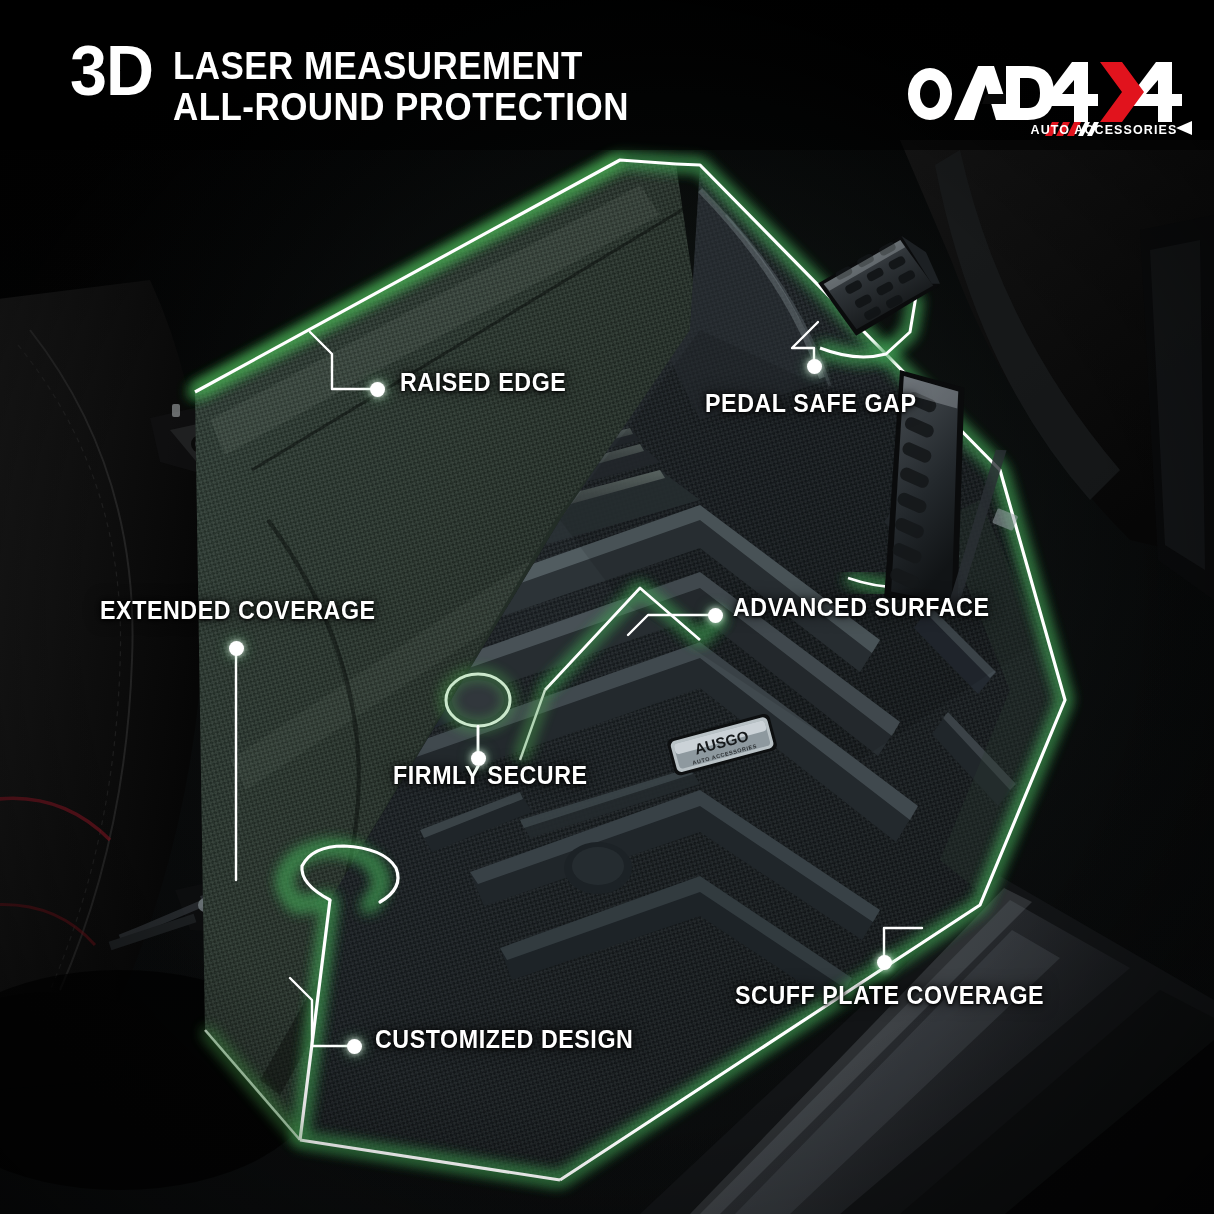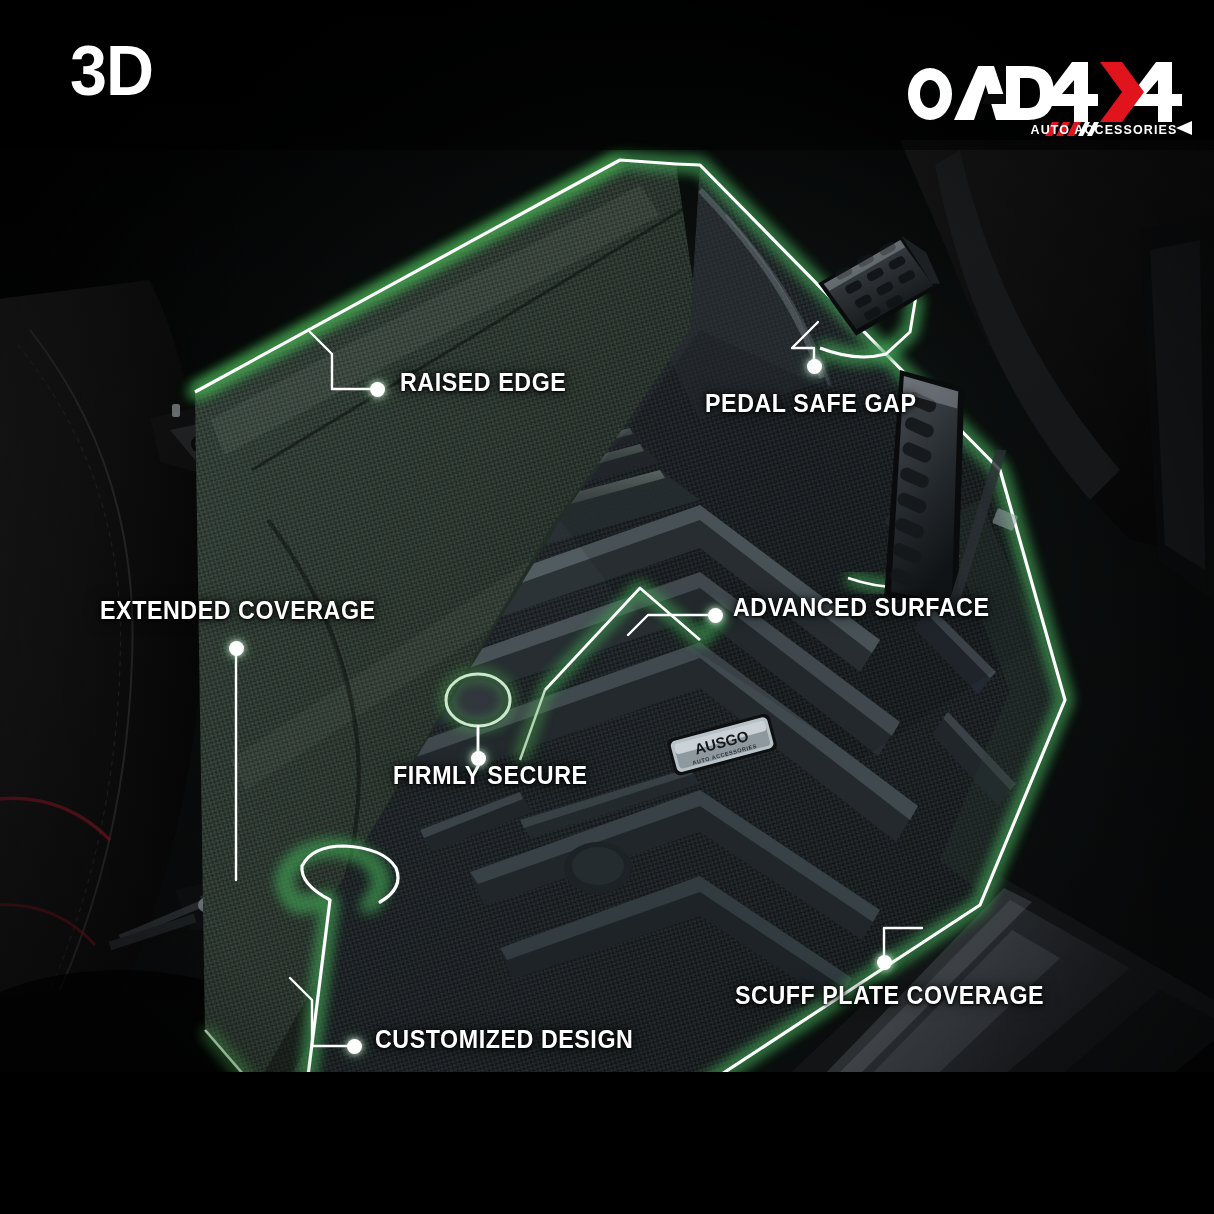--- a/index.html
+++ b/index.html
@@ -1,18 +1,18 @@
 <!DOCTYPE html>
 <html><head>
 <meta charset="utf-8">
 <style>
   html,body{margin:0;padding:0;background:#000;}
   body{width:1214px;height:1214px;overflow:hidden;
        font-family:"Liberation Sans","DejaVu Sans",sans-serif;}
-  #stage{position:relative;width:1214px;height:1072px;background:#050505;overflow:hidden;}
+  #stage{position:relative;width:1214px;height:1214px;background:#050505;overflow:hidden;}
   #scene{position:absolute;inset:0;}
   .svgfull{position:absolute;inset:0;width:1214px;height:1214px;}
 
   
   #header{position:absolute;left:0;top:0;width:1214px;height:150px;z-index:40;}
   #hl{position:absolute;left:70px;top:40px;display:flex;align-items:flex-start;}
   #big3d{color:#fff;font-size:70px;font-weight:bold;line-height:62px;
          letter-spacing:-1px;transform:scaleX(.95);transform-origin:left top;}
   #hlines{margin-left:16px;padding-top:6px;}
   .hline{color:#fff;font-size:38px;font-weight:bold;line-height:41px;
@@ -386,20 +386,24 @@
 
       <path d="M290,978 L312,1000 L312,1046 L354,1046"></path>
 
       <path d="M884,962 L884,928 L922,928"></path>
     </g>
   </svg>
 
   <div id="header">
     <div id="hl">
       <div id="big3d">3D</div>
+      <div id="hlines">
+        <div class="hline">LASER MEASUREMENT</div>
+        <div class="hline">ALL-ROUND PROTECTION</div>
+      </div>
     </div>
 
     <div id="logo">
       <svg viewBox="0 0 290 92" width="290" height="92">
 
         <g fill="#ffffff">
           <path d="M6,46 a22,26 0 1,1 44,0 a22,26 0 1,1 -44,0 Z
                    M18,46 a10,14 0 1,0 20,0 a10,14 0 1,0 -20,0 Z"></path>
           <path d="M52,72 L76,18 L90,18 L72,72 Z"></path>
           <path d="M78,18 L92,18 L110,72 L94,72 Z"></path>

